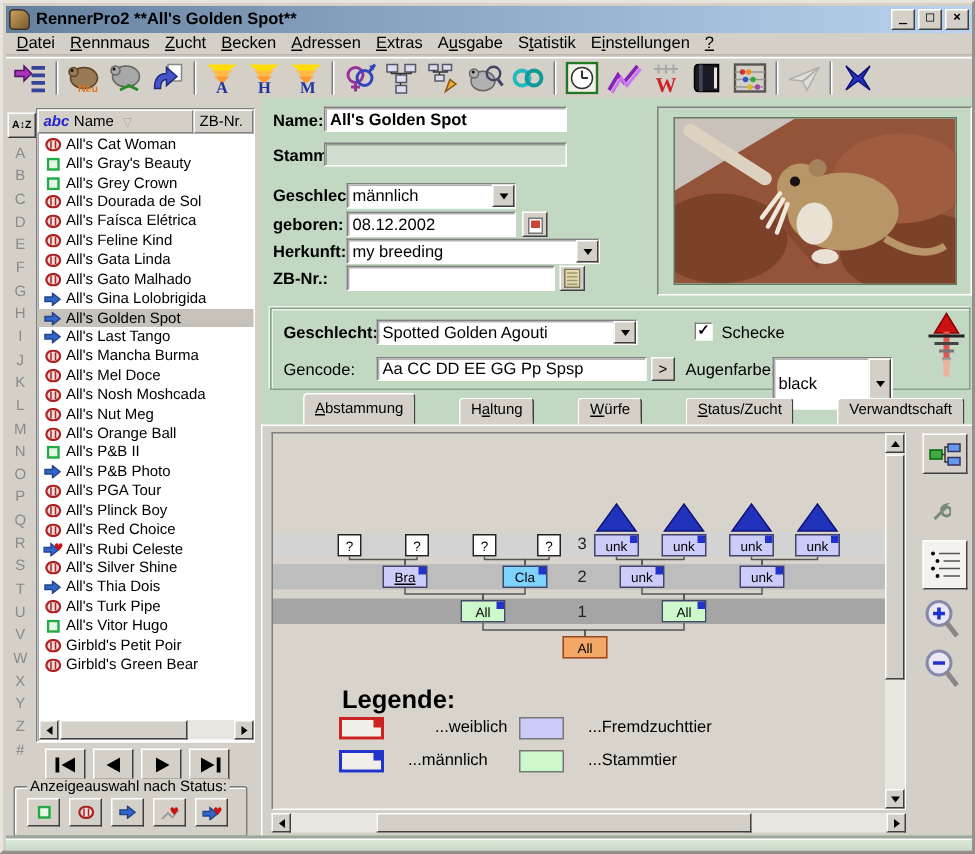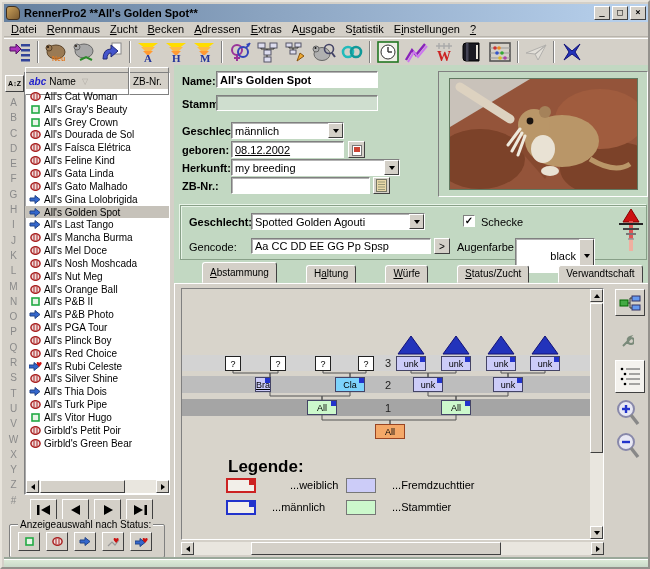--- a/index.html
+++ b/index.html
@@ -34,21 +34,21 @@
     box-shadow:inset 1px 1px 0 rgba(64,64,64,.4);padding:1px 3px;font-size:11px;
     font-family:"Liberation Sans",sans-serif;}
   
   #sortbtn{position:absolute;left:3px;top:73px;width:19px;height:17px;font-size:7px;
     line-height:15px;text-align:center;font-weight:bold;}
   #letters{position:absolute;left:3px;top:95px;width:17px;}
   .letter{height:15.3px;color:#8a8a8a;font-size:10px;text-align:center;}
   #listbox{position:absolute;left:22px;top:70px;width:146px;height:423px;background:#fff;}
   #listheader{position:absolute;left:0;top:0;width:144px;height:16px;background:#d4d0c8;
     display:flex;font-size:10px;align-items:center;}
-  .hdrcell{height:28px;border:1px solid;border-color:#fff #808080 #808080 #fff;
+  .hdrcell{height:16px;border:1px solid;border-color:#fff #808080 #808080 #fff;
     display:flex;align-items:center;padding:0 3px;}
   #hdr-abc{color:#2222cc;font-weight:bold;font-style:italic;margin-right:3px;}
   #hdr-sort{color:#b0aca4;margin-left:6px;font-size:8px;}
   #listrows{position:absolute;left:0;top:17px;width:144px;}
   .lrow{height:12.85px;display:flex;align-items:center;font-size:10px;white-space:nowrap;
     overflow:hidden;padding-left:3px;}
   .lrow.sel{background:#c6c2ba;}
   .lrow .sticon{width:14px;display:flex;justify-content:center;margin-right:2px;flex:none;}
   #list-hscroll{position:absolute;left:1px;bottom:1px;width:143px;height:13px;}
   
@@ -684,21 +684,21 @@
 
     <div class="flabel" style="left:8px;top:60px;">Geschlecht:</div>
     <div class="combo" style="left:57px;top:57px;width:113px;height:17px;">
       <span class="cval">männlich</span>
       <span class="cbtn">
           <span class="tri"></span>
         </span>
     </div>
 
     <div class="flabel" style="left:8px;top:79px;">geboren:</div>
-    <input class="txt field" style="left: 57px; top: 76px; width: 113px; height: 17px; text-decoration: underline;" value="08.12.2002">
+    <input class="txt field" style="left: 57px; top: 76px; width: 113px; height: 17px;" value="08.12.2002">
     <div class="sqbtn raised" style="left:174px;top:76px;">
       <svg width="10" height="12">
           <rect x="0.5" y="1.5" width="9" height="10" fill="#fff" stroke="#777"></rect>
           <rect x="2" y="3" width="6" height="5" fill="#c43"></rect>
         </svg>
     </div>
 
     <div class="flabel" style="left:8px;top:97px;">Herkunft:</div>
     <div class="combo" style="left:57px;top:94px;width:169px;height:17px;">
       <span class="cval">my breeding</span>
@@ -750,21 +750,21 @@
           </span>
       </div>
       <div id="checkbox-schecke">✓</div>
       <div style="position:absolute;left:300px;top:10px;font-size:11px;">Schecke</div>
 
       <div style="position:absolute;left:8px;top:35px;font-size:11px;">Gencode:</div>
       <input class="txt field" style="left: 70px; top: 32px; width: 180px; height: 16px;" value="Aa CC DD EE GG Pp Spsp">
       <div class="sqbtn raised" style="left:253px;top:32px;width:16px;height:16px;font-size:10px;">&gt;</div>
 
       <div style="position:absolute;left:276px;top:35px;font-size:11px;">Augenfarbe:</div>
-      <div class="combo" style="left:334px;top:32px;width:80px;height:35px;text-align:right;">
+      <div class="combo" style="left:334px;top:32px;width:80px;height:35px;">
         <span class="cval">black</span>
         <span class="cbtn">
             <span class="tri"></span>
           </span>
       </div>
     </div>
 
     <div id="redtree">
       <svg width="26" height="48" viewBox="0 0 26 48">
         <polygon points="13,2 5,15 21,15" fill="#cc1111" stroke="#880000"></polygon>
@@ -834,21 +834,21 @@
             <span class="corner"></span>
           </div>
           <div class="pnode" style="left: 304px; top: 67px; width: 30px; background: rgb(204, 204, 248);">
             <span>unk</span>
             <span class="corner"></span>
           </div>
           <div class="pnode" style="left: 348px; top: 67px; width: 30px; background: rgb(204, 204, 248);">
             <span>unk</span>
             <span class="corner"></span>
           </div>
-          <div class="pnode" style="left: 73px; top: 88px; width: 16px; background: rgb(204, 204, 248); text-decoration: underline;">
+          <div class="pnode" style="left: 73px; top: 88px; width: 30px; background: rgb(204, 204, 248); text-decoration: underline;">
             <span>Bra</span>
             <span class="corner"></span>
           </div>
           <div class="pnode" style="left: 153px; top: 88px; width: 30px; background: #7dd3fc;">
             <span>Cla</span>
             <span class="corner"></span>
           </div>
           <div class="pnode" style="left: 231px; top: 88px; width: 30px; background: rgb(204, 204, 248);">
             <span>unk</span>
             <span class="corner"></span>

